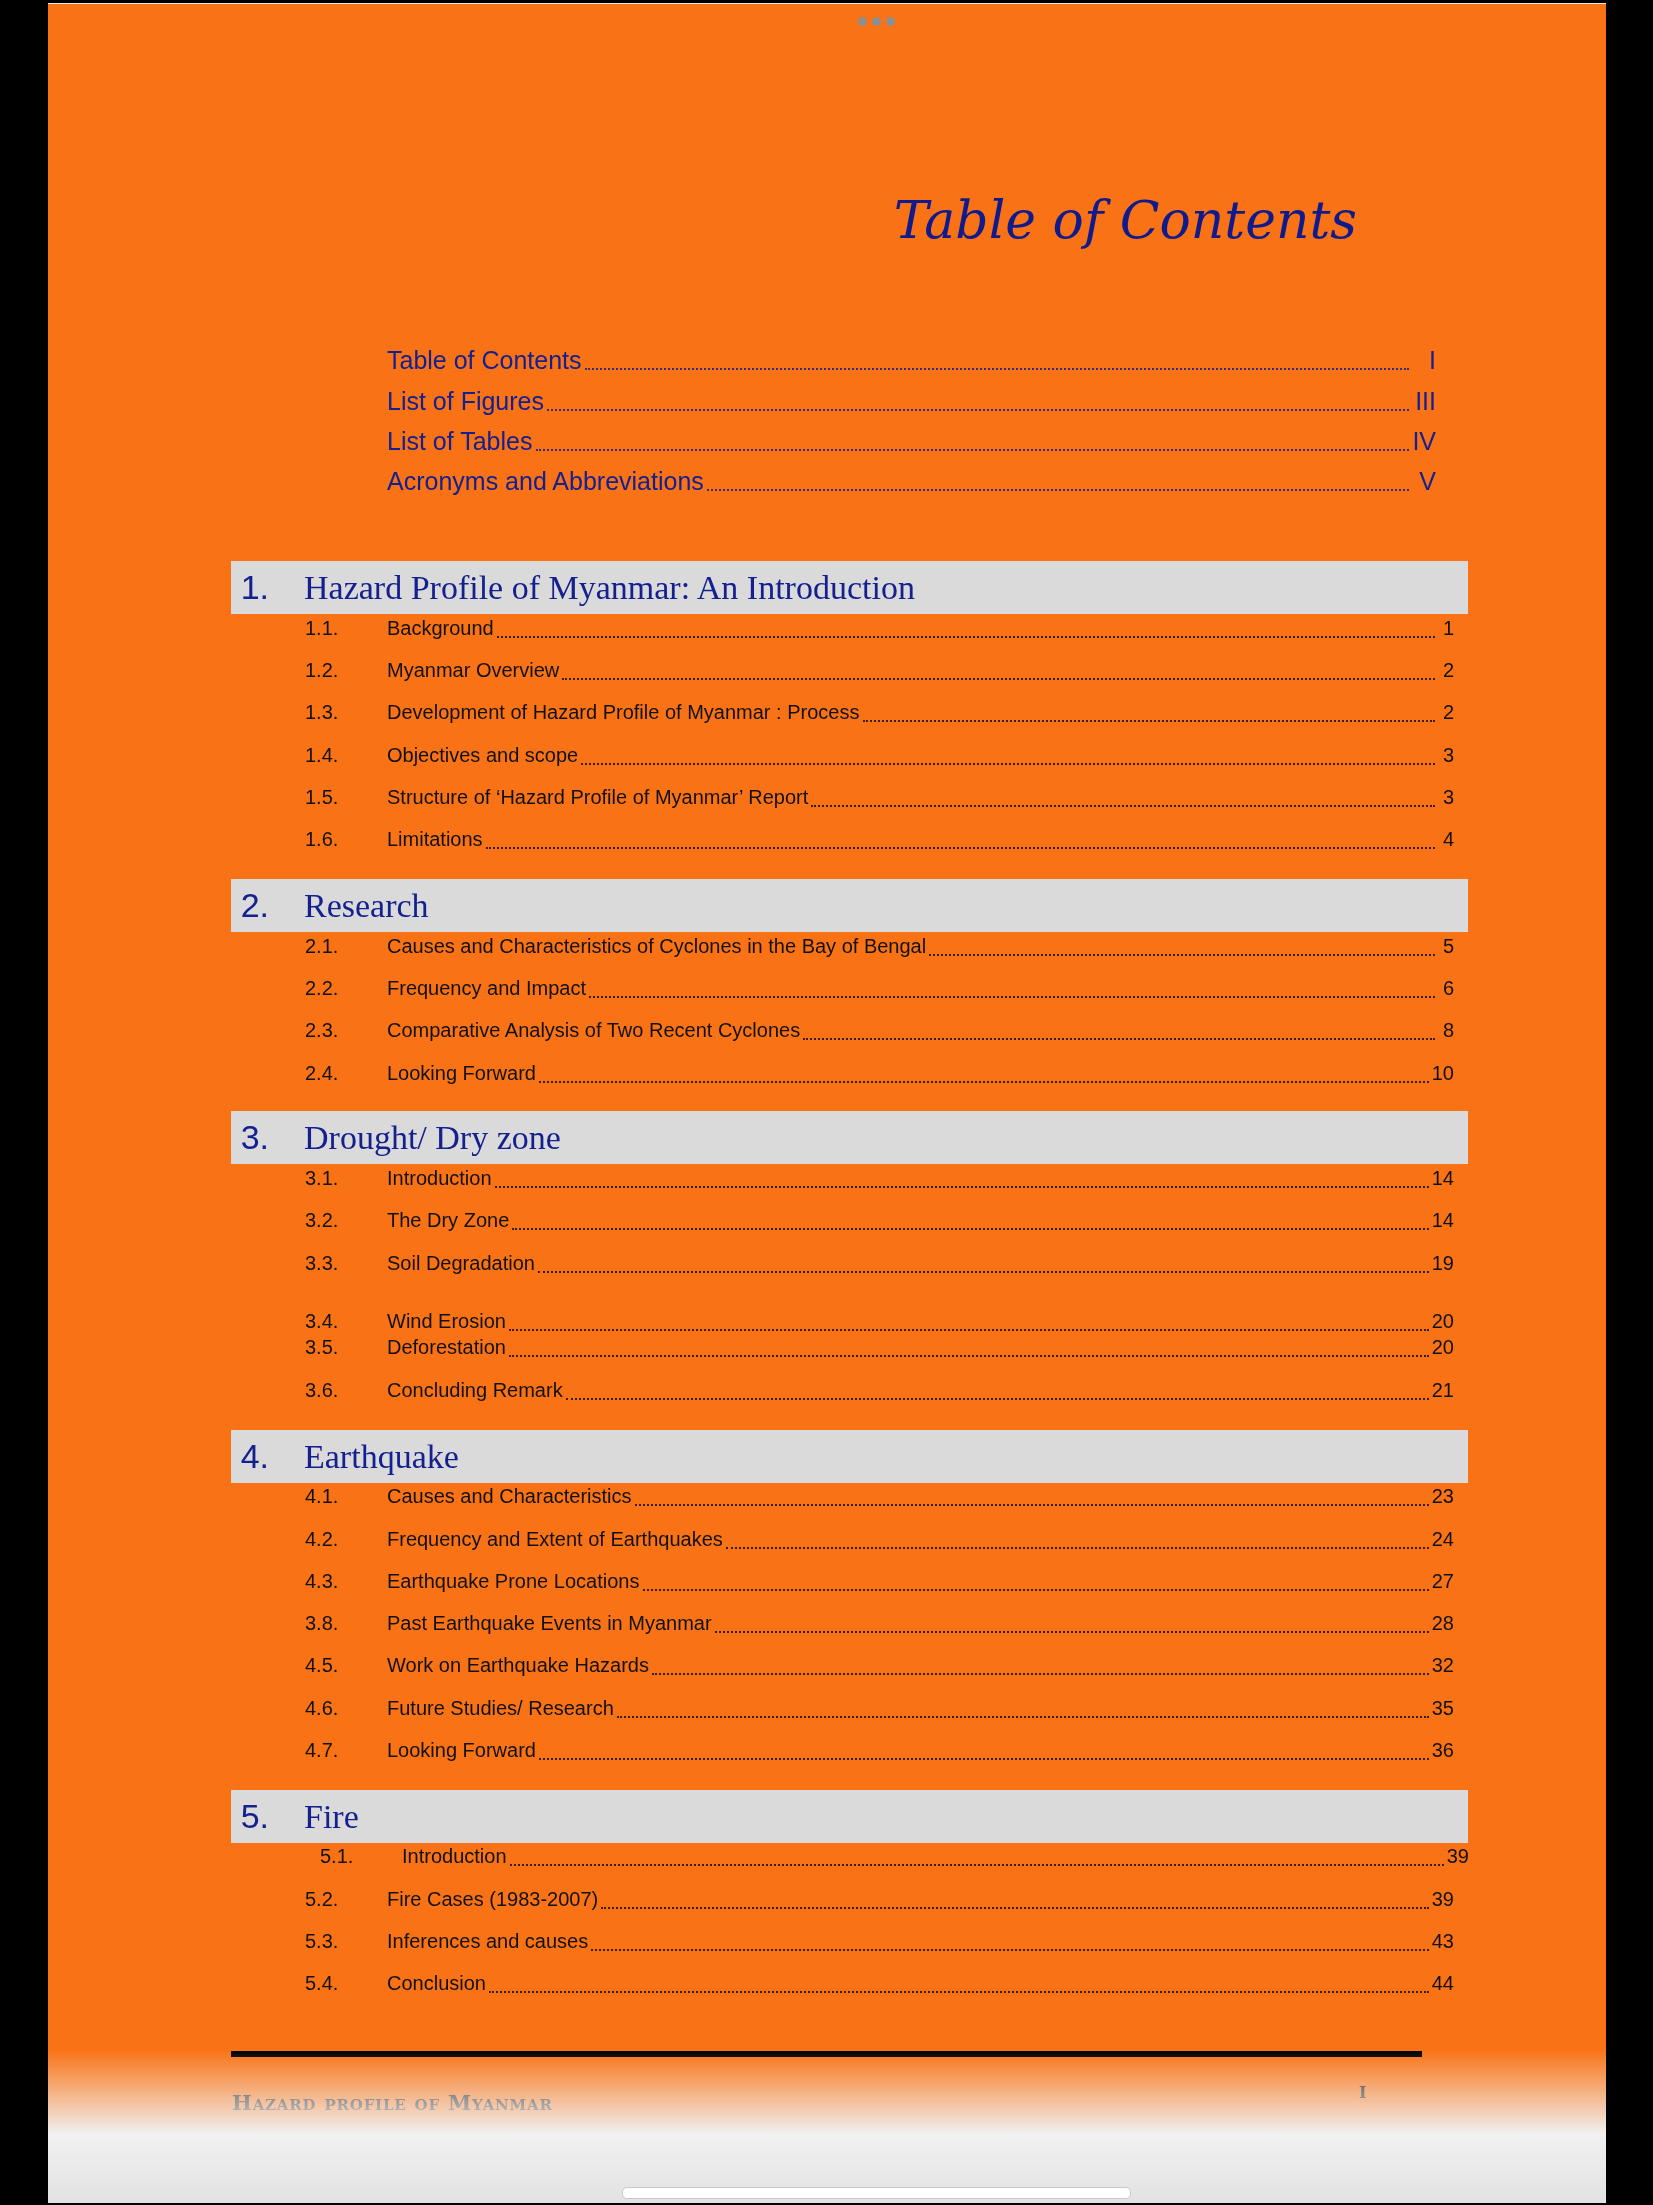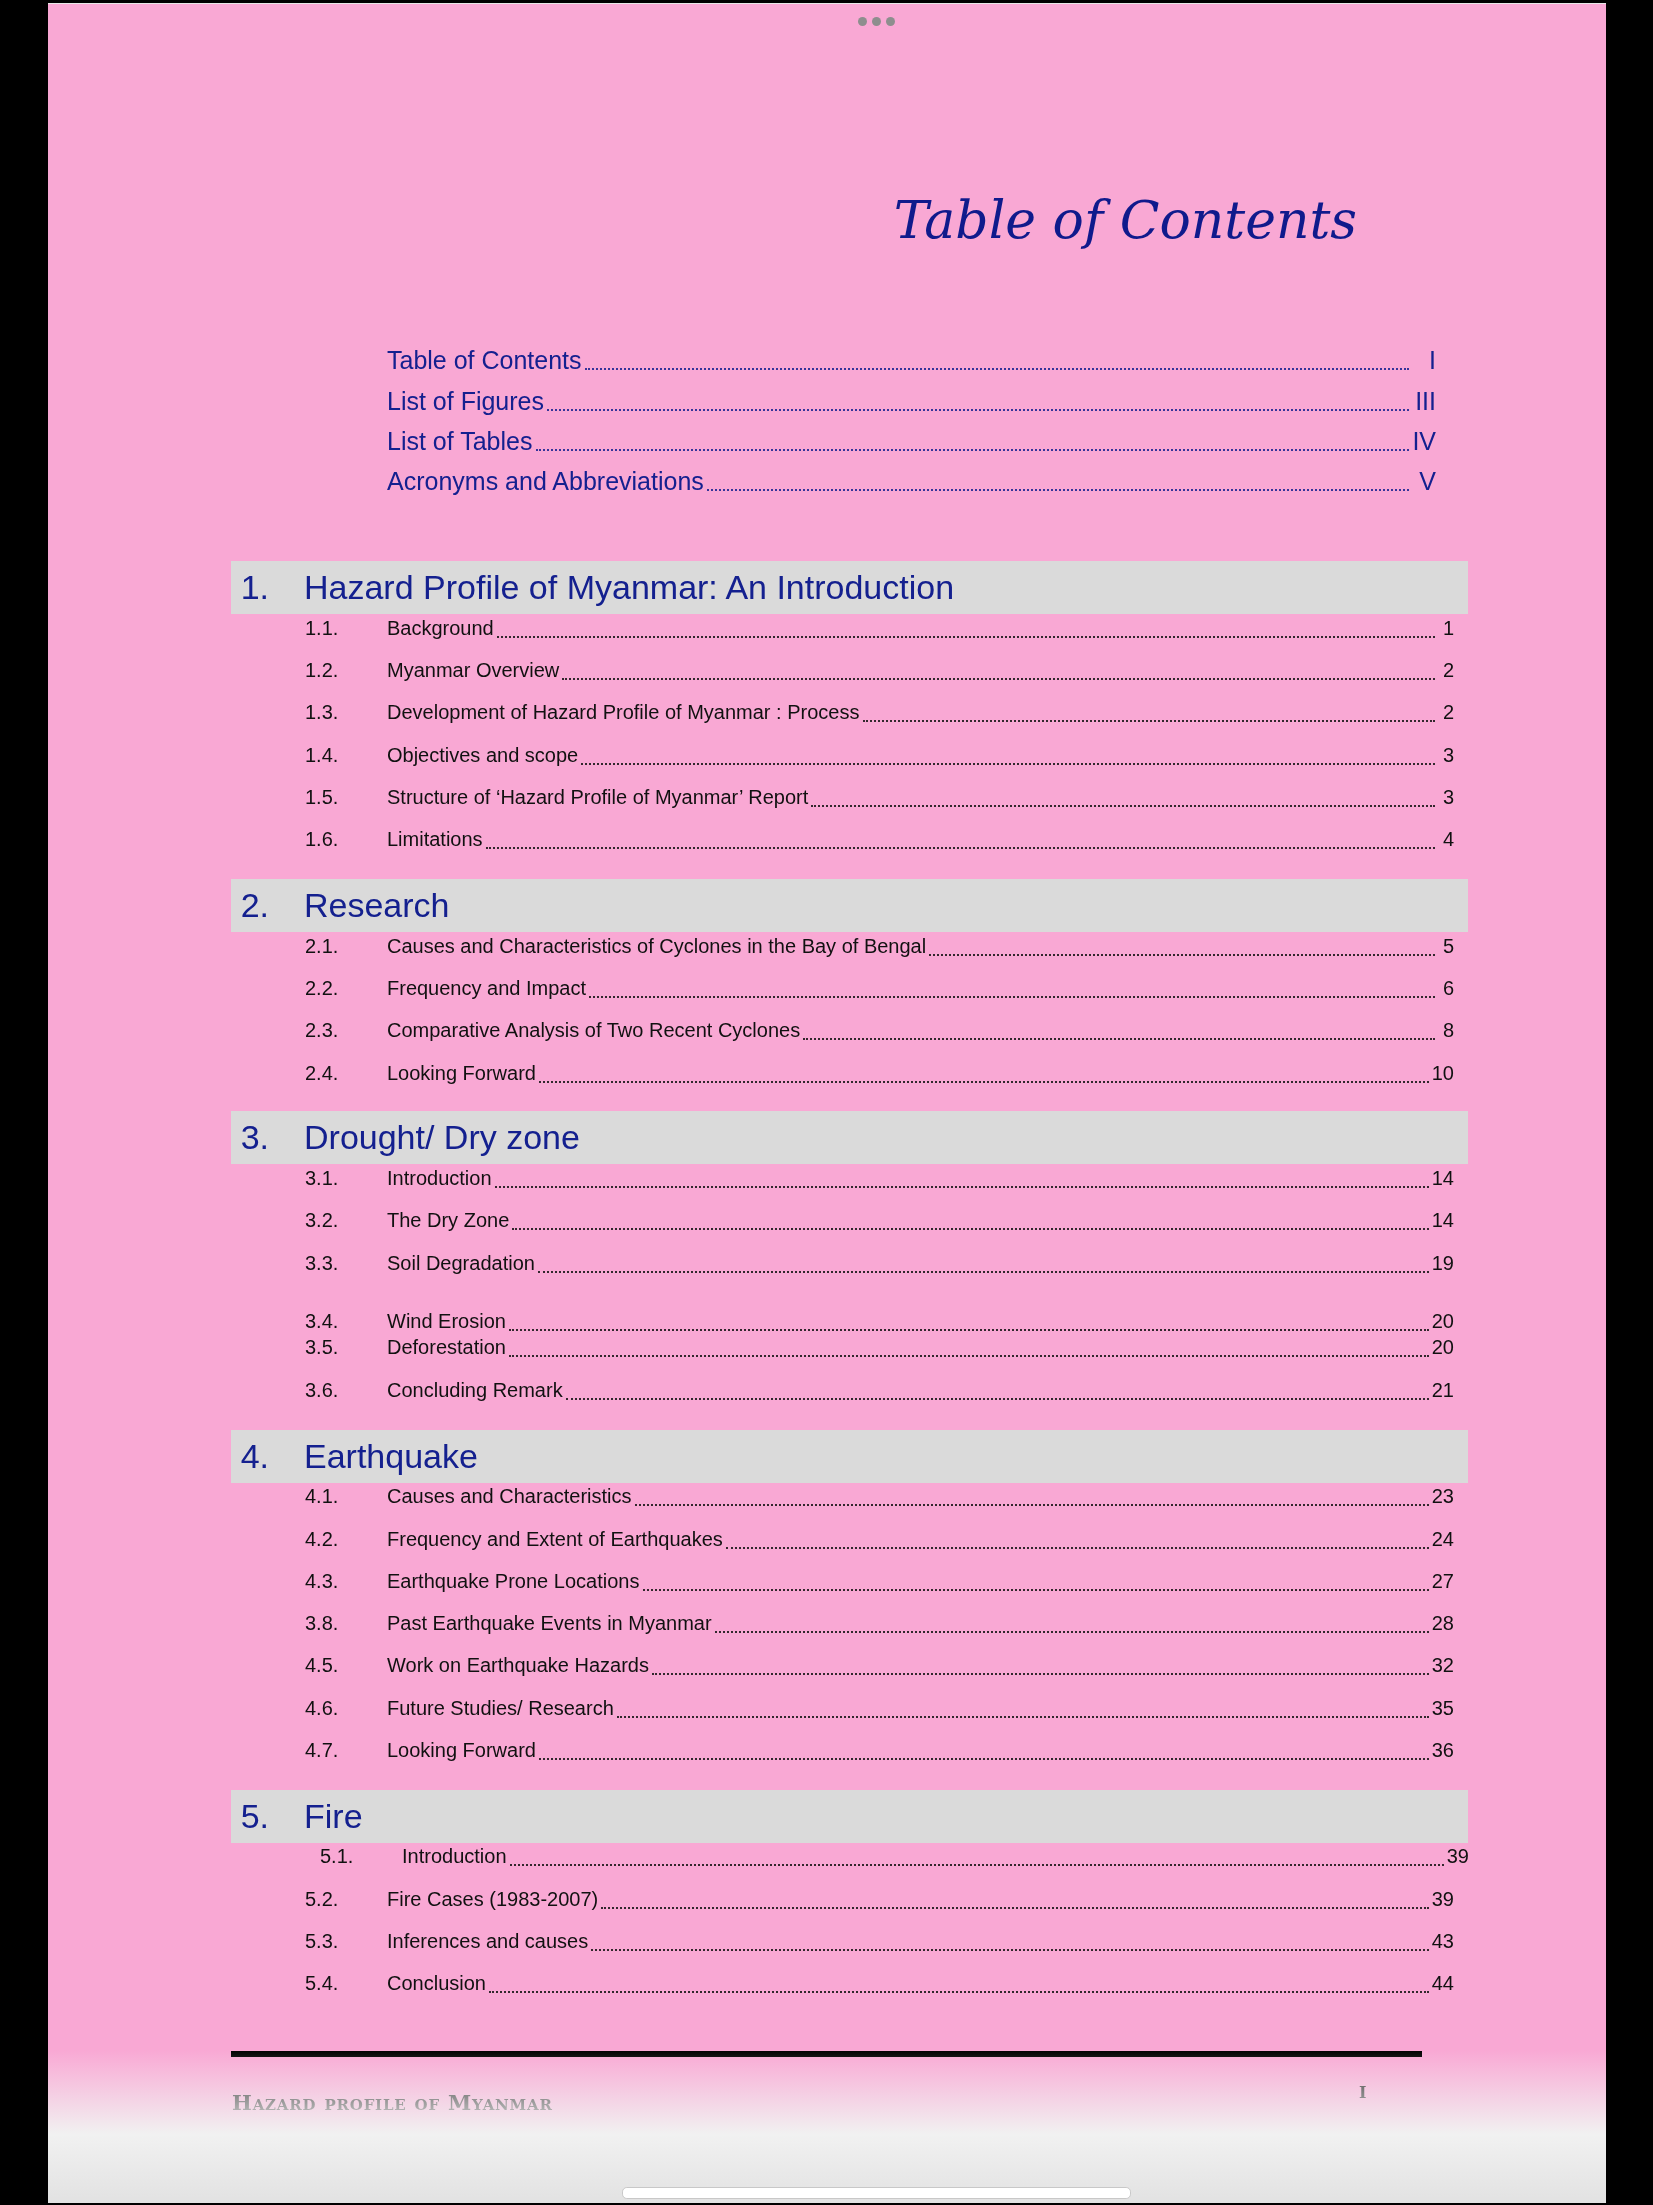--- a/index.html
+++ b/index.html
@@ -3,21 +3,21 @@
 <meta charset="utf-8">
 <style>
   html, body { margin: 0; padding: 0; }
   body {
     width: 1653px; height: 2205px; background: #000;
     position: relative; overflow: hidden;
     font-family: "Liberation Sans", sans-serif;
   }
   .page {
     position: absolute; left: 48px; top: 3.2px; width: 1558px; height: 2199px;
-    background: #f9a8d4;
+    background: #f97316;
     border-top: 1.6px solid #e8e8e8;
   }
   .page-bottom-fade {
     position: absolute; left: 0; right: 0; bottom: 0; height: 153px;
     background: linear-gradient(to bottom, rgba(255,255,255,0) 0%, #f1f1f1 55%, #e2e2e2 100%);
     pointer-events: none;
   }
   .more-dots {
     position: absolute; left: 810px; top: 13px; display: flex; gap: 4.8px; cursor: pointer;
   }
@@ -43,21 +43,21 @@
 
   .front { left: 339px; width: 1049px; color: #14208f; }
   .front .pg { min-width: 24px; }
 
   .section-bar {
     position: absolute; left: 183px; width: 1237px; height: 53px;
     background: #dadada;
     color: #14208f; font-size: 34px; display: flex; align-items: center;
   }
   .section-bar .num { width: 73px; padding-left: 9.7px; box-sizing: border-box; }
-  .section-bar .title { flex: 1; }
+  .section-bar .title { flex: 1; font-family: Liberation Serif, serif; }
 
   .sub { left: 257px; width: 1149px; color: #111; font-size: 20px; }
   .sub .snum { width: 82px; flex: 0 0 auto; }
   .sub .pg { min-width: 16px; }
 
   .footer-rule {
     position: absolute; left: 183px; top: 2047px; width: 1191px; height: 5.7px; background: #000;
   }
   .footer-title {
     position: absolute; left: 184px; top: 2086px;

